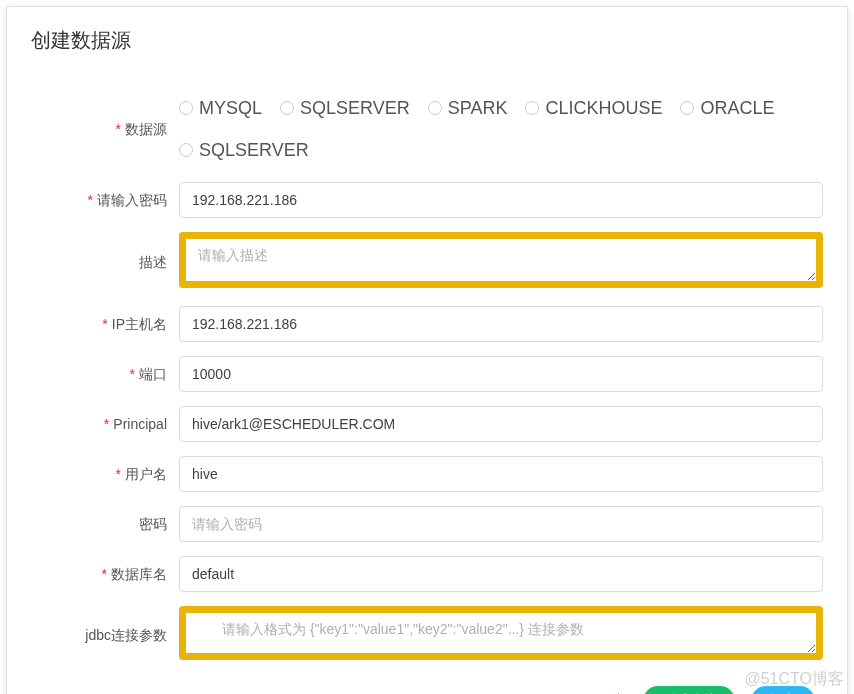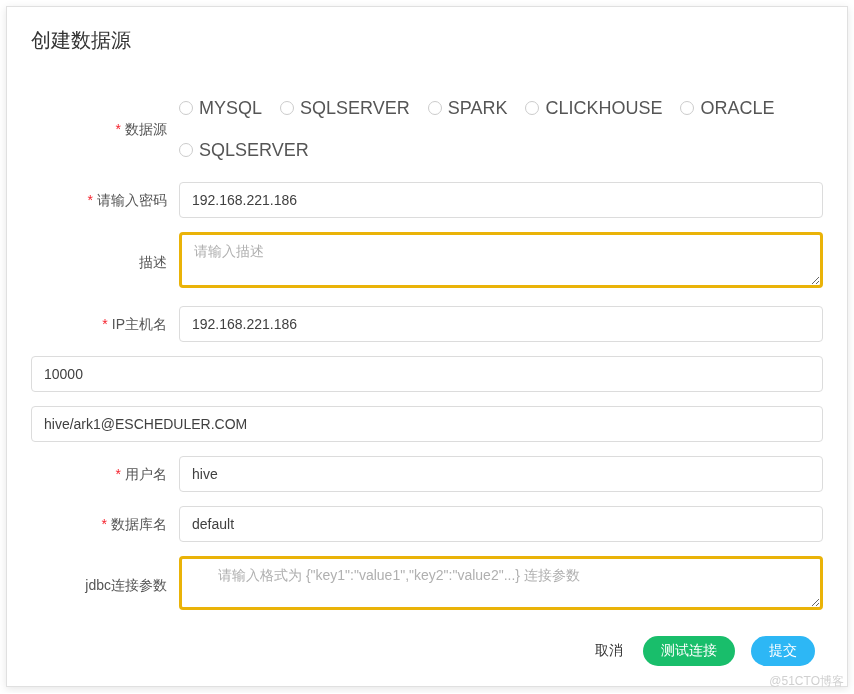--- a/index.html
+++ b/index.html
@@ -90,21 +90,21 @@
       font-size: 14px;
       color: #404040;
       outline: none;
       font-family: inherit;
     }
     .input-text::placeholder {
       color: #b0b0b0;
     }
     .textarea {
       width: 100%;
-      border: 3px solid #eab308;
+      border: 7px solid #eab308;
       border-radius: 4px;
       padding: 8px 12px;
       font-size: 14px;
       color: #404040;
       outline: none;
       resize: vertical;
       font-family: inherit;
     }
     .textarea::placeholder {
       color: #b0b0b0;
@@ -145,21 +145,21 @@
       background: #19be6b;
     }
     .btn-blue {
       background: #2db7f5;
     }
     .watermark {
       position: fixed;
       right: 10px;
       bottom: 4px;
       color: #d0d0d0;
-      font-size: 12px;
+      font-size: 16px;
     }
   </style>
 </head>
 <body>
 
 <div class="modal">
   <div class="modal-title">创建数据源</div>
 
   <div class="form-row">
     <div class="form-label"><span class="required-star">*</span><span>数据源</span></div>
@@ -200,32 +200,38 @@
     <div class="form-label"><span>描述</span></div>
     <div class="form-control-wrapper"><textarea class="textarea desc" placeholder="请输入描述" style=""></textarea></div>
   </div>
 
   <div class="form-row">
     <div class="form-label"><span class="required-star">*</span><span>IP主机名</span></div>
     <div class="form-control-wrapper"><input type="text" class="input-text" value="192.168.221.186" style=""></div>
   </div>
 
   <div class="form-row">
+    <div class="form-label"><span class="required-star">*</span><span>端口</span></div>
     <div class="form-control-wrapper"><input type="text" class="input-text" value="10000" style=""></div>
   </div>
 
   <div class="form-row">
+    <div class="form-label"><span class="required-star">*</span><span>Principal</span></div>
     <div class="form-control-wrapper"><input type="text" class="input-text" value="hive/ark1@ESCHEDULER.COM" style=""></div>
   </div>
 
   <div class="form-row">
     <div class="form-label"><span class="required-star">*</span><span>用户名</span></div>
     <div class="form-control-wrapper"><input type="text" class="input-text" value="hive" style=""></div>
   </div>
 
+  <div class="form-row">
+    <div class="form-label"><span>密码</span></div>
+    <div class="form-control-wrapper"><input type="password" class="input-text" placeholder="请输入密码" style=""></div>
+  </div>
 
   <div class="form-row">
     <div class="form-label"><span class="required-star">*</span><span>数据库名</span></div>
     <div class="form-control-wrapper"><input type="text" class="input-text" value="default" style=""></div>
   </div>
 
   <div class="form-row">
     <div class="form-label"><span>jdbc连接参数</span></div>
     <div class="form-control-wrapper"><textarea class="textarea jdbc" placeholder="请输入格式为 {&quot;key1&quot;:&quot;value1&quot;,&quot;key2&quot;:&quot;value2&quot;...} 连接参数" style=""></textarea></div>
   </div>

